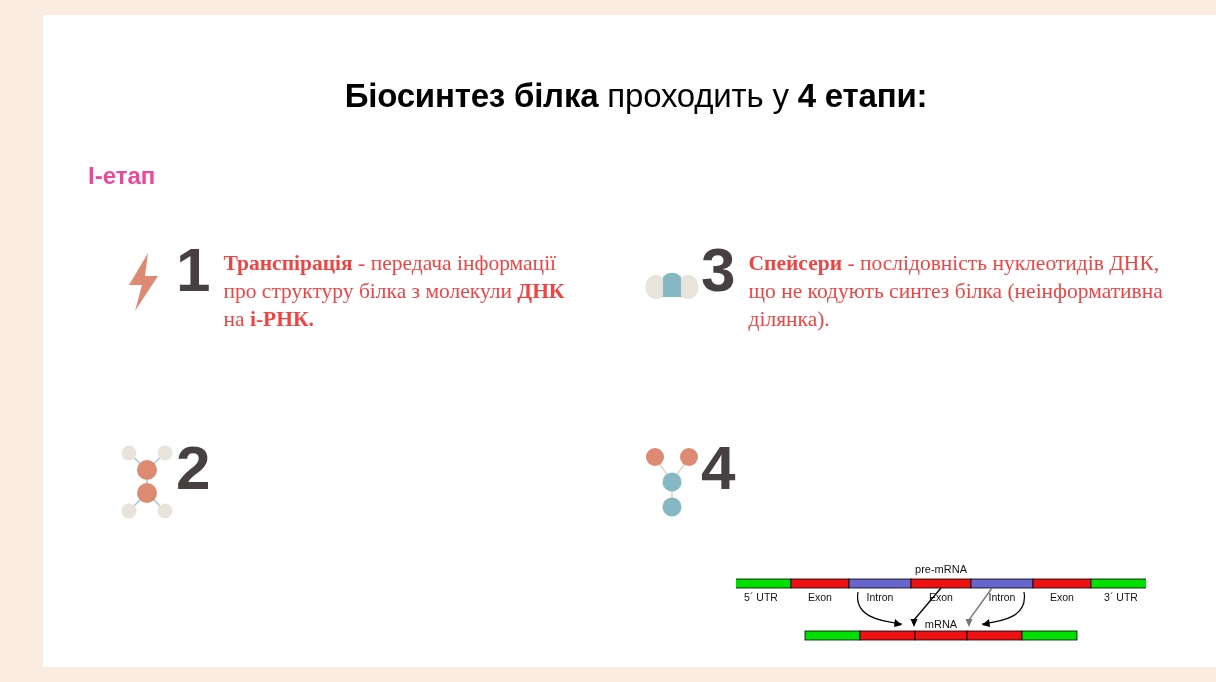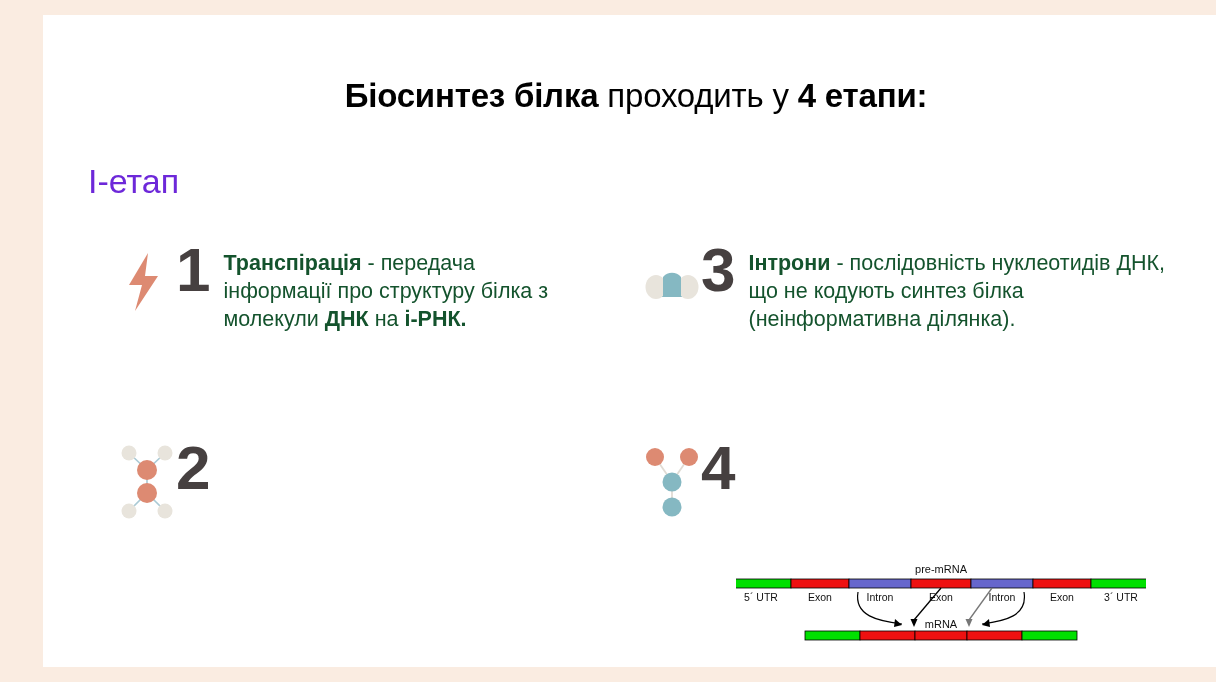--- a/index.html
+++ b/index.html
@@ -33,23 +33,23 @@
     letter-spacing: -0.2px;
     white-space: nowrap;
   }
   .slide-title .b { font-weight: bold; }
   .slide-title .n { font-weight: normal; }
 
   .stage-label {
     position: absolute;
     left: 45px;
     top: 147px;
-    font-size: 34px;
-    font-weight: normal;
-    color: #6d28d9;
+    font-size: 24px;
+    font-weight: bold;
+    color: #ec4899;
     letter-spacing: 0px;
   }
 
   .item {
     position: absolute;
     display: flex;
     align-items: flex-start;
   }
   .item-1 { left: 75px;  top: 232px; width: 460px; }
   .item-2 { left: 75px;  top: 430px; width: 460px; }
@@ -73,22 +73,23 @@
     margin-right: 14px;
     margin-top: -6px;
     letter-spacing: -1px;
   }
   .num-4 { margin-right: 8px; }
 
   .item-text {
     flex: 1 1 auto;
     font-size: 21.5px;
     line-height: 28px;
-    color: #14532d;
+    color: #ef4444;
     margin-top: 2px;
+    font-family: Liberation Serif, serif;
   }
   .item-text b { font-weight: bold; }
 
   
   .diagram {
     position: absolute;
     left: 693px;
     top: 543px;
     width: 410px;
     height: 95px;
@@ -143,21 +144,21 @@
     <div class="icon-box">
       <svg width="58" height="70" viewBox="0 0 58 70">
         <path d="M12 47 A17 19 0 0 1 46 47 L46 50 L12 50 Z" fill="#85b8c2"></path>
         <ellipse cx="13" cy="40" rx="10.5" ry="12" fill="#e8e4dc"></ellipse>
         <ellipse cx="45" cy="40" rx="10.5" ry="12" fill="#e8e4dc"></ellipse>
         <path d="M20 30 A13 15 0 0 1 38 30 L38 49 L20 49 Z" fill="#85b8c2"></path>
       </svg>
     </div>
     <div class="num">3</div>
     <div class="item-text">
-      <b>Інтрони</b><span> - послідовність нуклеотидів ДНК, що не кодують синтез білка (неінформативна ділянка).</span><b></b><span></span><b></b>
+      <b>Спейсери</b><span> - послідовність нуклеотидів ДНК, що не кодують синтез білка (неінформативна ділянка).</span><b></b><span></span><b></b>
     </div>
   </div>
 
   <div class="item item-4">
     <div class="icon-box">
       <svg width="58" height="78" viewBox="0 0 58 78">
         <g stroke="#e0dbd4" stroke-width="1.8">
           <line x1="29" y1="37" x2="12" y2="12"></line>
           <line x1="29" y1="37" x2="46" y2="12"></line>
           <line x1="29" y1="37" x2="29" y2="62"></line>

